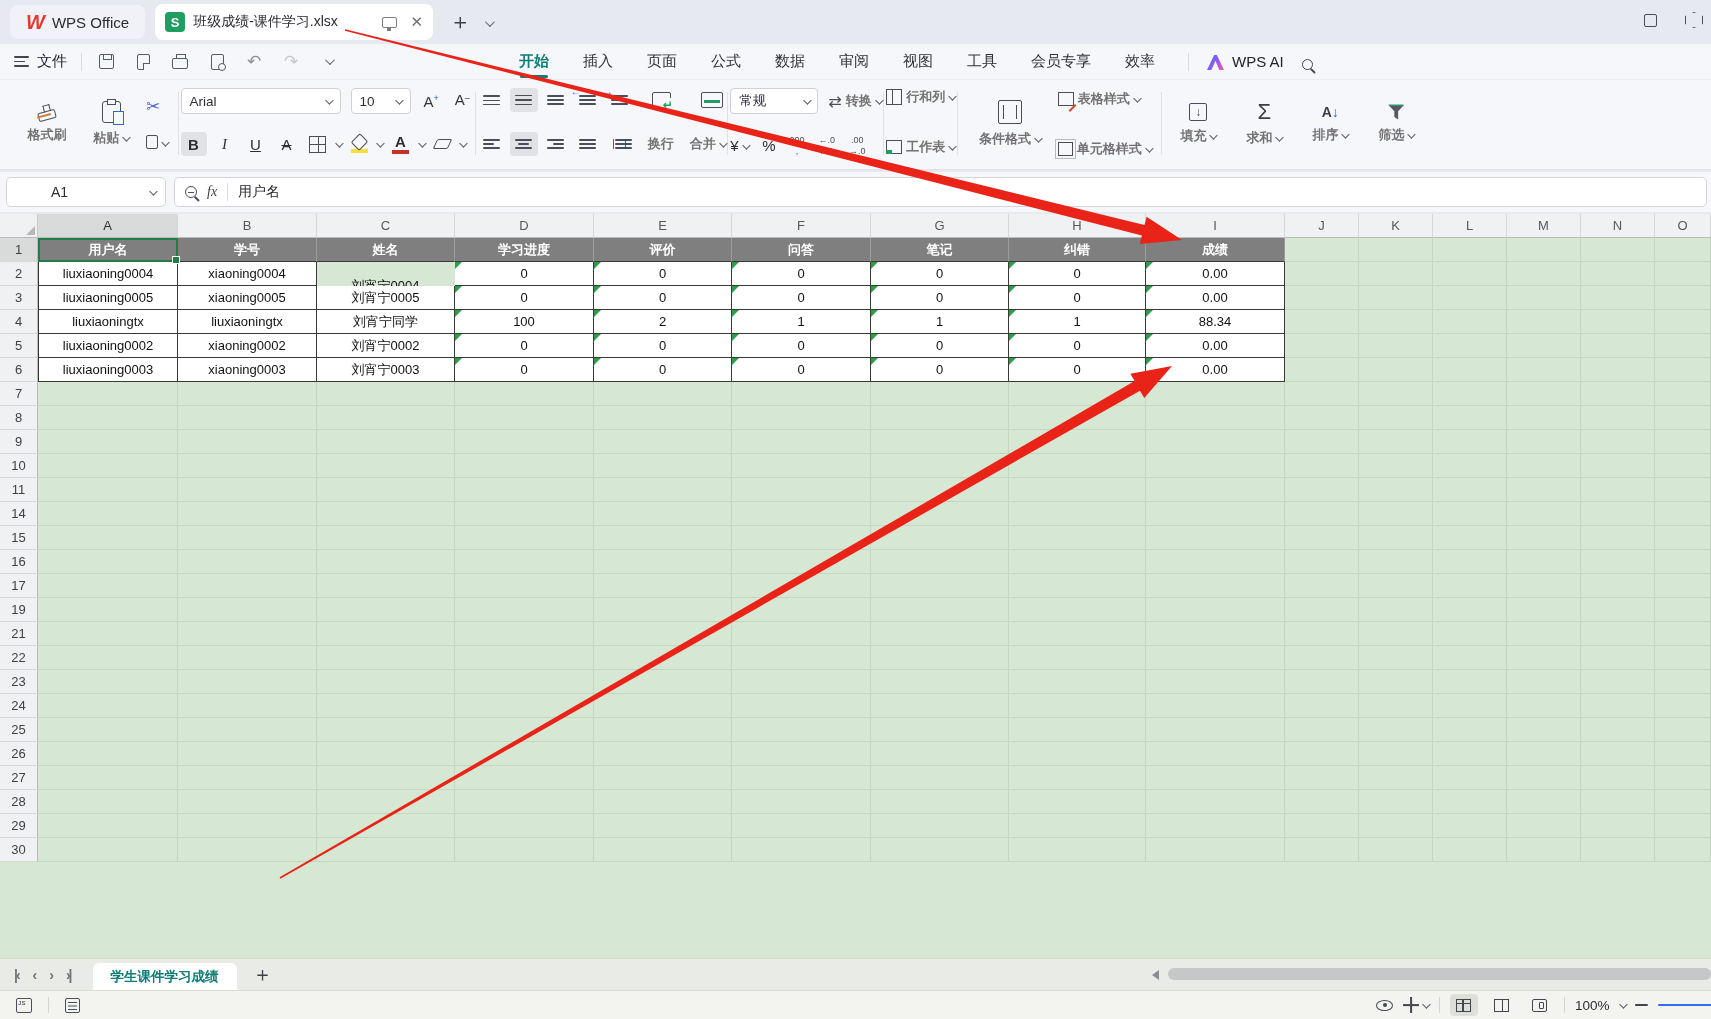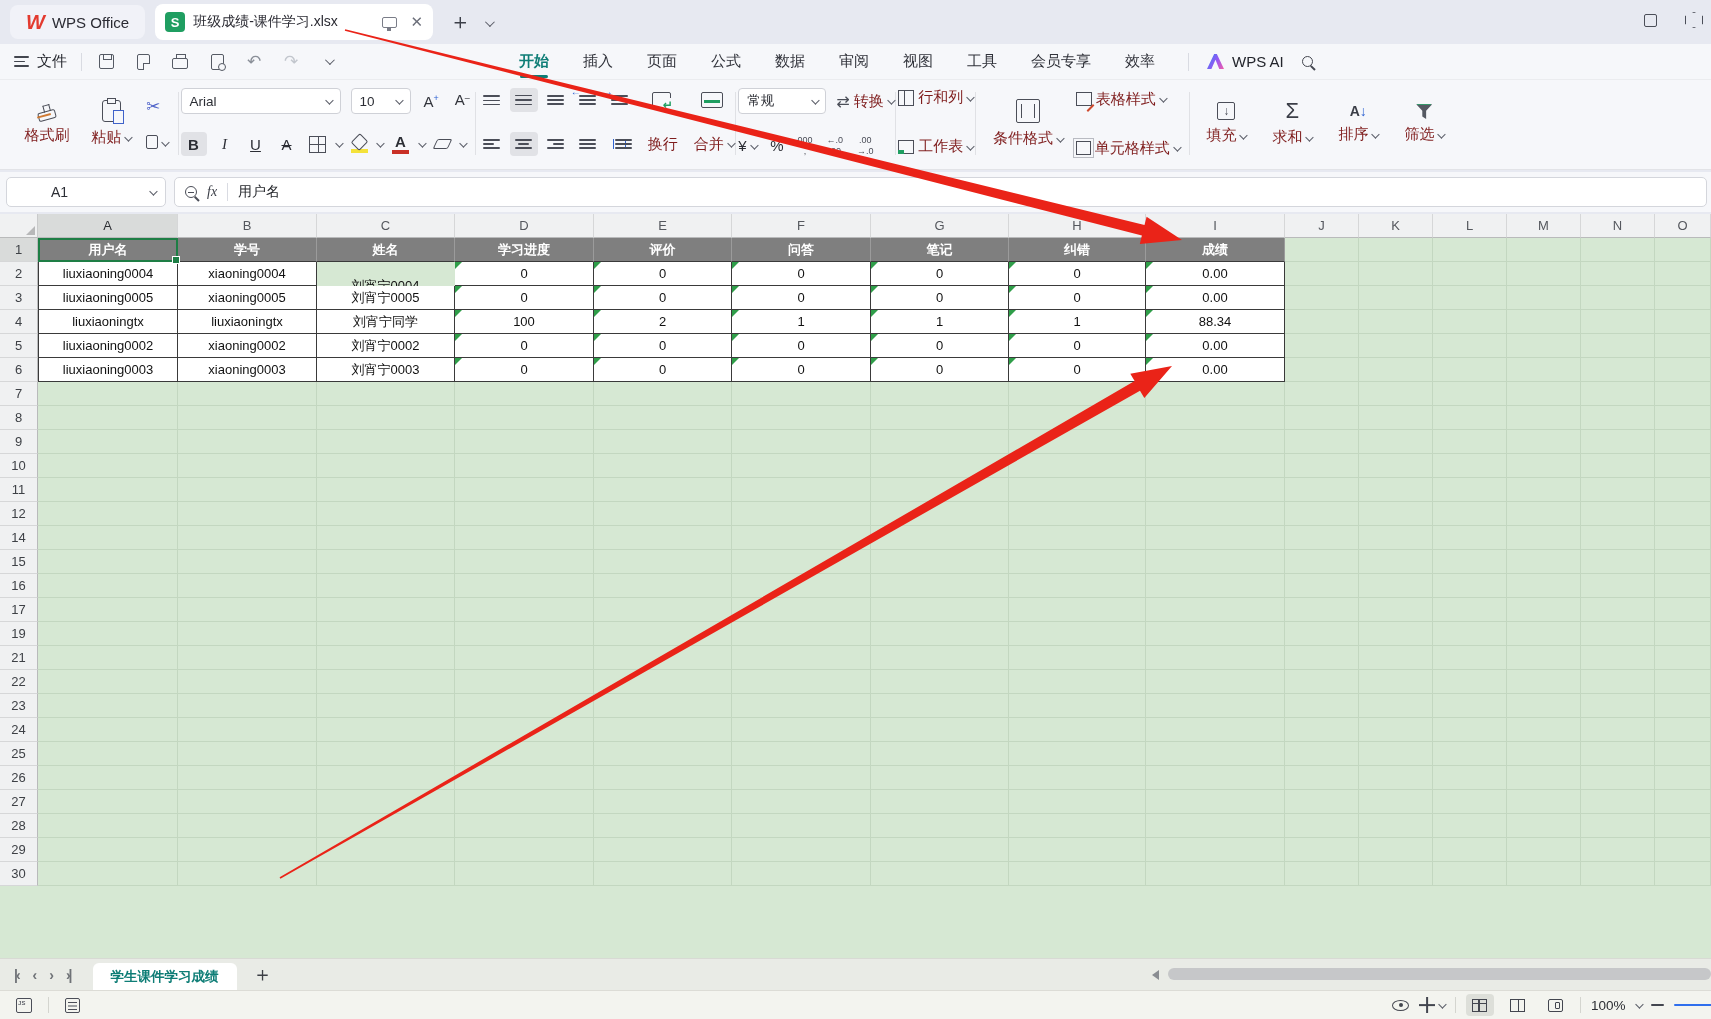--- a/index.html
+++ b/index.html
@@ -40,32 +40,32 @@
   .pageic { width:13px; height:16px; border:1.6px solid #555a64; border-radius:2px; position:relative; }
   .pageic.curl::after { content:""; position:absolute; right:-1px; bottom:-1px; width:6px; height:6px; border-left:1.6px solid #555a64; border-top:1.6px solid #555a64; background:#f6f7fa; }
   .printic { width:16px; height:11px; border:1.6px solid #555a64; border-radius:2px; position:relative; margin-top:4px;}
   .printic::before { content:""; position:absolute; top:-5px; left:3px; width:8px; height:4px; border:1.6px solid #555a64; border-bottom:none;}
   .previewic { width:13px; height:16px; border:1.6px solid #555a64; border-radius:2px; position:relative; }
   .previewic::after { content:""; position:absolute; right:-3px; bottom:-2px; width:6px; height:6px; border:1.6px solid #555a64; border-radius:50%; background:#f6f7fa;}
   .menu-tabs { display:flex; align-items:center; gap:0; margin-left:150px; height:100%; }
   .mtab { position:relative; font-size:15px; color:#30323a; padding:0 17px; height:100%; display:flex; align-items:center; }
   .mtab.active { color:#0e7d76; font-weight:bold; }
   .mtab.active::after { content:""; position:absolute; left:50%; transform:translateX(-50%); bottom:1px; width:28px; height:3px; border-radius:2px; background:#0e7d76; }
-  .ai-zone { display:flex; align-items:center; gap:8px; margin-left:18px; }
+  .ai-zone { display:flex; align-items:flex-end; gap:8px; margin-left:18px; }
   .ai-logo { width:17px; height:15px; background:linear-gradient(120deg,#3f7bf6 10%,#9a55f2 55%,#f25fa7 100%); clip-path:polygon(0 100%,42% 0,58% 0,100% 100%,72% 100%,50% 38%,26% 100%); }
   .ai-text { font-size:15px; color:#23252c; }
   .mag { width:11px; height:11px; border:1.7px solid #43464f; border-radius:50%; position:relative; }
   .mag::after { content:""; position:absolute; right:-4px; bottom:-3px; width:6px; height:1.7px; background:#43464f; transform:rotate(45deg); }
 
   
   .ribbon { position:absolute; left:0; top:80px; width:100%; height:90px; background:#f6f7fa; border-bottom:1px solid #e2e3e7; display:flex; align-items:stretch; padding:6px 0 8px 10px; }
   .grp { display:flex; align-items:center; gap:6px; padding:0 8px; }
   .gdiv { width:1px; background:#e0e1e5; margin:6px 2px; }
   .bigbtn { display:flex; flex-direction:column; align-items:center; justify-content:center; gap:6px; width:58px; height:74px; border-radius:4px; }
-  .bigbtn .lbl, .small-lbl { font-size:15px; color:#7f1d1d; white-space:nowrap; }
+  .bigbtn .lbl, .small-lbl { font-size:13px; color:#737373; white-space:nowrap;font-weight:bold; }
   .stackcol { display:flex; flex-direction:column; justify-content:space-around; height:72px; }
   .rowpair { display:flex; flex-direction:column; justify-content:space-between; height:72px; padding:2px 0; }
   .hrow { display:flex; align-items:center; gap:10px; }
   .brush { width:18px; height:9px; border:1.6px solid #4b4e58; border-radius:2px; position:relative; transform:rotate(-15deg); margin-top:8px;}
   .brush::before { content:""; position:absolute; top:-7px; left:6px; width:5px; height:6px; border:1.6px solid #4b4e58; border-bottom:none; }
   .brush::after { content:""; position:absolute; left:-2px; top:2px; width:14px; height:1.8px; background:#cf7a33; }
   .clip { width:19px; height:22px; border:1.7px solid #4b4e58; border-radius:3px; position:relative; }
   .clip::before { content:""; position:absolute; top:-3px; left:4px; width:7px; height:4px; border:1.6px solid #4b4e58; background:#f6f7fa; }
   .clip::after { content:""; position:absolute; right:-4px; bottom:-3px; width:9px; height:12px; border:1.7px solid #3f62c9; background:#f6f7fa; }
   .scissors { color:#4f63c9; font-size:17px; line-height:1; }
@@ -165,21 +165,21 @@
   .hscroll-left { position:absolute; left:1152px; top:11px; width:0; height:0; border-top:5px solid transparent; border-bottom:5px solid transparent; border-right:7px solid #8a8d92; }
   .hscroll { position:absolute; left:1168px; top:9px; width:543px; height:12px; background:#c6c7c9; border-radius:6px; }
 
   
   .statusbar { position:absolute; left:0; top:990px; width:100%; height:29px; background:#f3f4ef; border-top:1px solid #dcdcd6; display:flex; align-items:center; }
   .sb-left { display:flex; align-items:center; gap:16px; margin-left:16px; }
   .jsic { width:16px; height:15px; border:1.5px solid #4b4e58; border-radius:2px; position:relative; }
   .jsic::before { content:"ᴊs"; position:absolute; left:1px; top:-1px; font-size:8px; color:#4b4e58; }
   .outlic { width:15px; height:15px; border:1.5px solid #4b4e58; border-radius:2px; position:relative; }
   .outlic::before { content:""; position:absolute; left:2px; top:3px; width:9px; height:1.4px; background:#4b4e58; box-shadow:0 3.5px 0 #4b4e58, 0 7px 0 #4b4e58; }
-  .sb-right { position:absolute; right:0; top:0; height:100%; display:flex; align-items:center; gap:10px; padding-right:0; }
+  .sb-right { position:absolute; right:0; top:0; height:100%; display:flex; align-items:center; gap:10px; padding-right:16px; }
   .eye { width:17px; height:11px; border:1.6px solid #43464f; border-radius:50%; position:relative; }
   .eye::after { content:""; position:absolute; left:50%; top:50%; transform:translate(-50%,-50%); width:4px; height:4px; border-radius:50%; background:#43464f; }
   .panic { position:relative; width:16px; height:16px; }
   .panic::before { content:""; position:absolute; left:50%; top:0; transform:translateX(-50%); width:1.8px; height:16px; background:#43464f; }
   .panic::after { content:""; position:absolute; top:50%; left:0; transform:translateY(-50%); width:16px; height:1.8px; background:#43464f; }
   .viewbtn { width:28px; height:22px; border-radius:4px; display:flex; align-items:center; justify-content:center; }
   .viewbtn.pressed { background:#dddfd9; }
   .vic1 { width:15px; height:13px; border:1.5px solid #43464f; position:relative; }
   .vic1::before { content:""; position:absolute; left:0; right:0; top:3px; height:1.4px; background:#43464f; }
   .vic1::after { content:""; position:absolute; top:0; bottom:0; left:5px; width:1.4px; background:#43464f; }
@@ -743,38 +743,20 @@
         <div class="gcell empty" style="width: 137px;"></div>
         <div class="gcell empty" style="width: 139px;"></div>
         <div class="gcell empty" style="width: 74px;"></div>
         <div class="gcell empty" style="width: 74px;"></div>
         <div class="gcell empty" style="width: 74px;"></div>
         <div class="gcell empty" style="width: 74px;"></div>
         <div class="gcell empty" style="width: 74px;"></div>
         <div class="gcell empty" style="width: 56px;"></div>
       </div>
       <div class="grow">
-        <div class="rlabel">12</div>
-        <div class="gcell empty" style="width: 140px;"></div>
-        <div class="gcell empty" style="width: 139px;"></div>
-        <div class="gcell empty" style="width: 138px;"></div>
-        <div class="gcell empty" style="width: 139px;"></div>
-        <div class="gcell empty" style="width: 138px;"></div>
-        <div class="gcell empty" style="width: 139px;"></div>
-        <div class="gcell empty" style="width: 138px;"></div>
-        <div class="gcell empty" style="width: 137px;"></div>
-        <div class="gcell empty" style="width: 139px;"></div>
-        <div class="gcell empty" style="width: 74px;"></div>
-        <div class="gcell empty" style="width: 74px;"></div>
-        <div class="gcell empty" style="width: 74px;"></div>
-        <div class="gcell empty" style="width: 74px;"></div>
-        <div class="gcell empty" style="width: 74px;"></div>
-        <div class="gcell empty" style="width: 56px;"></div>
-      </div>
-      <div class="grow">
         <div class="rlabel">14</div>
         <div class="gcell empty" style="width: 140px;"></div>
         <div class="gcell empty" style="width: 139px;"></div>
         <div class="gcell empty" style="width: 138px;"></div>
         <div class="gcell empty" style="width: 139px;"></div>
         <div class="gcell empty" style="width: 138px;"></div>
         <div class="gcell empty" style="width: 139px;"></div>
         <div class="gcell empty" style="width: 138px;"></div>
         <div class="gcell empty" style="width: 137px;"></div>
         <div class="gcell empty" style="width: 139px;"></div>

